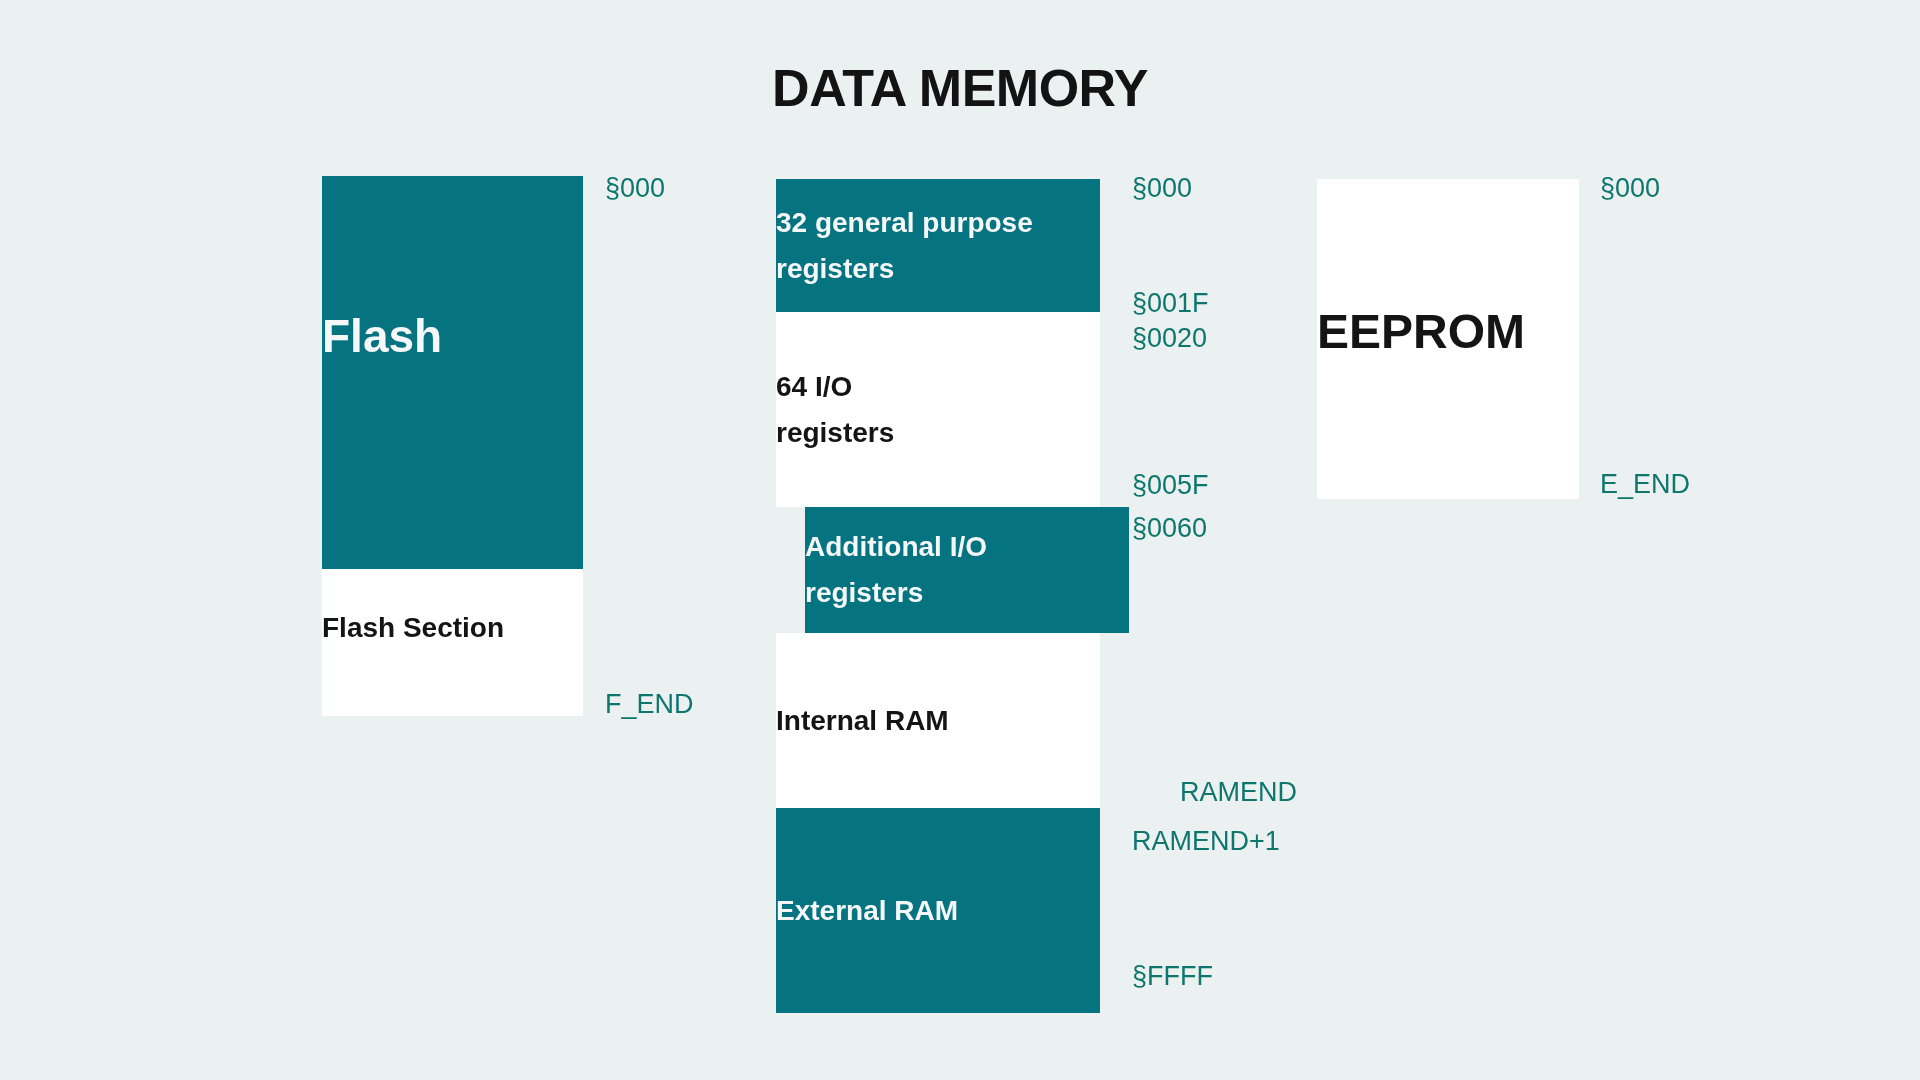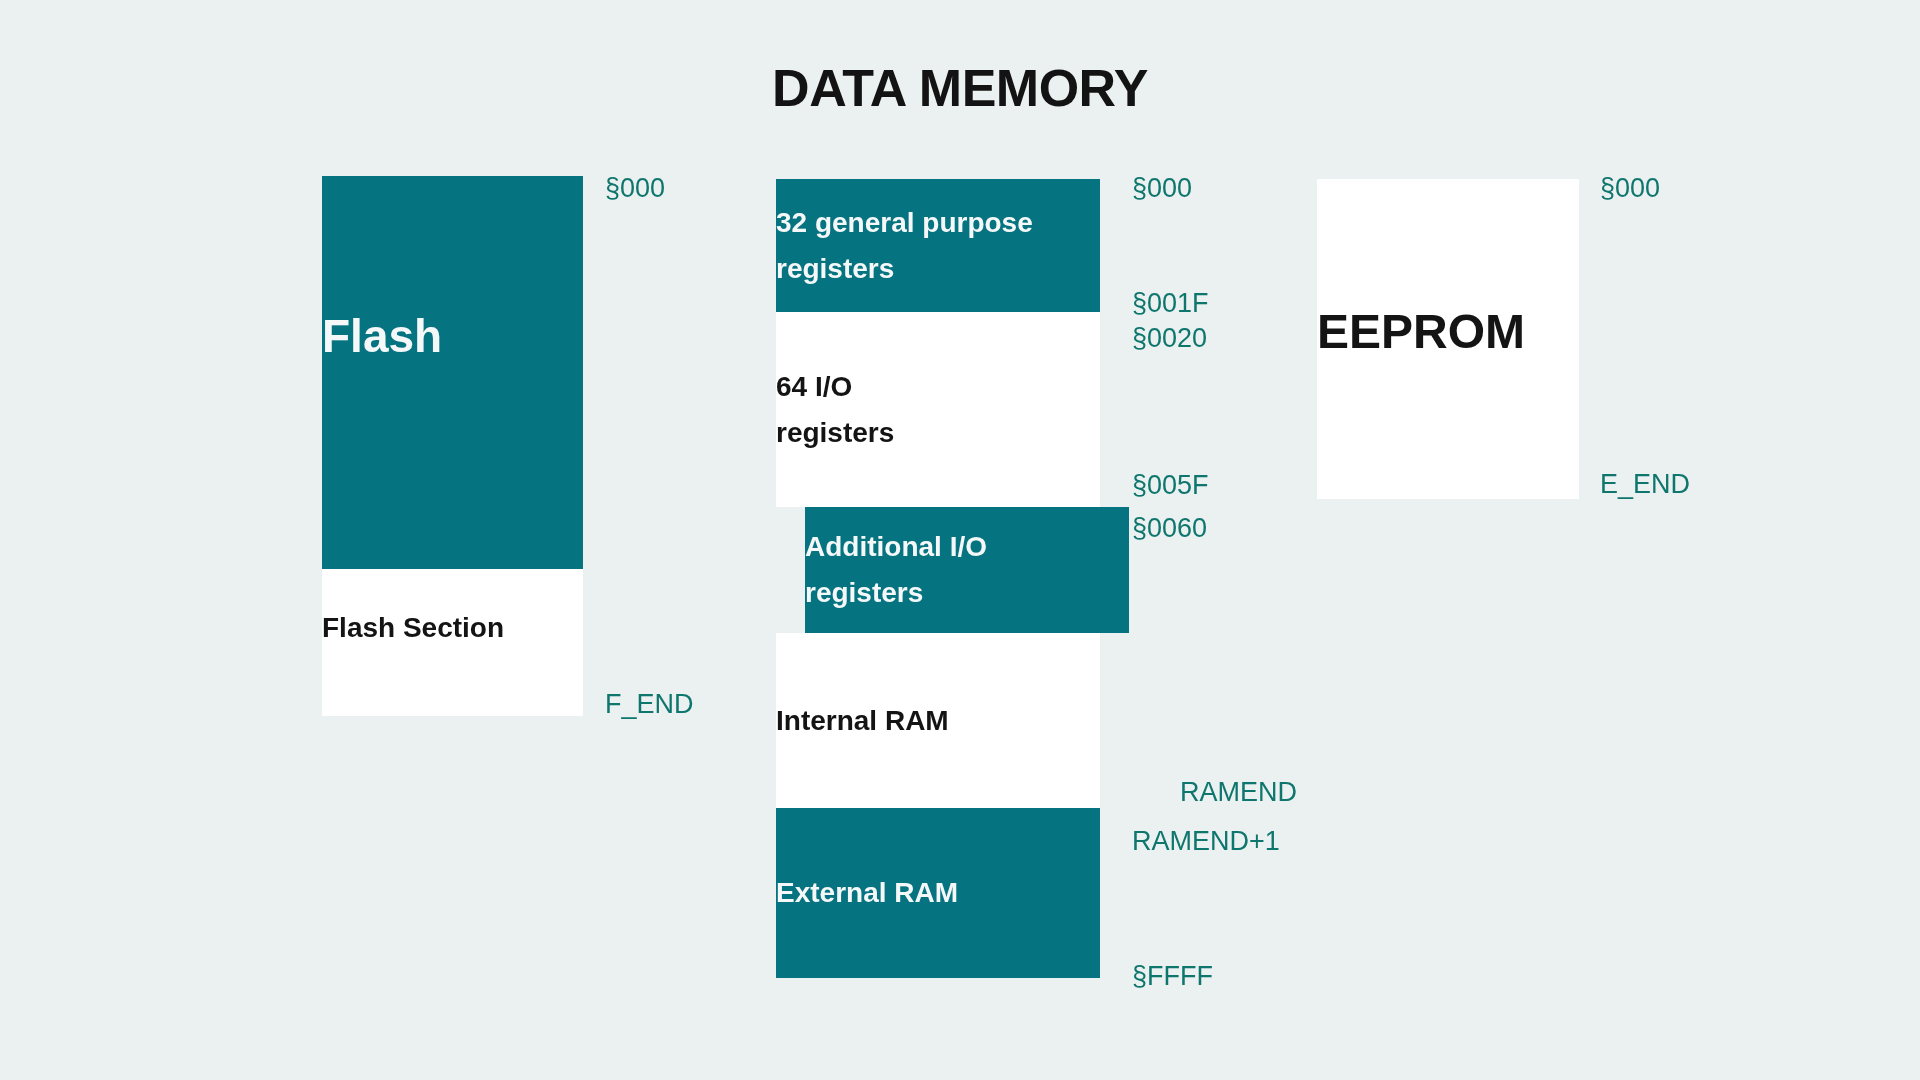--- a/index.html
+++ b/index.html
@@ -46,21 +46,21 @@
   .flash-block .block-label { position: relative; top: -40px; }
   .boot-block  { left: 322px; top: 569px; width: 261px; height: 147px; font-size: 28px; }
   .boot-block .block-label { position: relative; top: -15px; }
 
   
   .sram-block { left: 776px; width: 324px; font-size: 28px; line-height: 46px; }
   .sram-a { top: 179px; height: 133px; }
   .sram-b { top: 312px; height: 195px; }
   .sram-c { top: 507px; height: 126px; margin-left: 29px; }
   .sram-d { top: 633px; height: 175px; }
-  .sram-e { top: 808px; height: 170px; }
+  .sram-e { top: 808px; height: 205px; }
   .block-line { display: block; }
 
   
   .eeprom-block { left: 1317px; top: 179px; width: 262px; height: 320px; font-size: 48px; }
   .eeprom-block .block-label { position: relative; top: -8px; }
 
   
   .addr {
     position: absolute;
     font-size: 27px;

